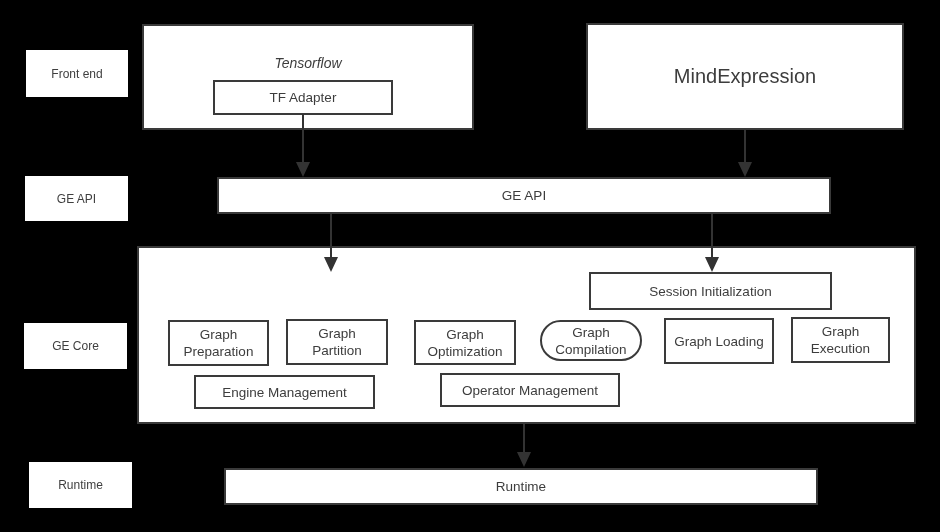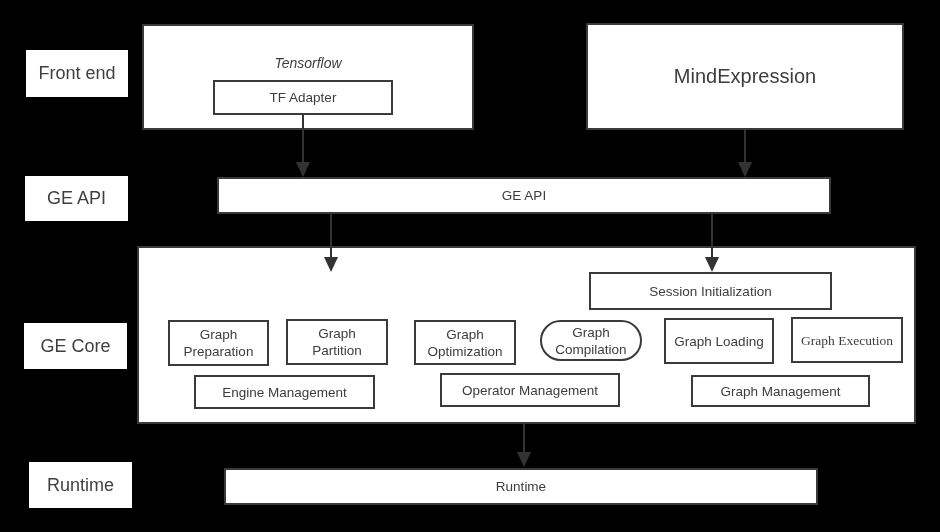--- a/index.html
+++ b/index.html
@@ -31,21 +31,21 @@
     color: #3d3d3d;
   }
 
   
   .rowlabel {
     background: #ffffff;
     border: none;
     display: flex;
     align-items: center;
     justify-content: center;
-    font-size: 18px;
+    font-size: 12px;
     color: #3f3f3f;
   }
 
   
   .container-box {
     background: #ffffff;
     border: 2px solid #3a3a3a;
   }
 
   .container-title {
@@ -104,25 +104,24 @@
 
   <div class="abs container-box" style="left:137px; top:246px; width:779px; height:178px;"></div>
 
   <div class="abs box" style="left:589px; top:272px; width:243px; height:38px;">Session Initialization</div>
 
   <div class="abs box" style="left:168px; top:320px; width:101px; height:46px; padding:0 6px;">Graph Preparation</div>
   <div class="abs box" style="left:286px; top:319px; width:102px; height:46px; padding:0 12px;">Graph Partition</div>
   <div class="abs box" style="left:414px; top:320px; width:102px; height:45px; padding:0 6px;">Graph Optimization</div>
   <div class="abs box" style="left:540px; top:320px; width:102px; height:41px; padding:0 6px;border-radius:22px;">Graph Compilation</div>
   <div class="abs box" style="left:664px; top:318px; width:110px; height:46px; padding:0 6px;">Graph Loading</div>
-  <div class="abs box" style="left:791px; top:317px; width:112px; height:46px; padding:16px 6px;font-family:Liberation Serif, serif;">Graph Execution</div>
+  <div class="abs box" style="left:791px; top:317px; width:99px; height:46px; padding:16px 6px;">Graph Execution</div>
 
   <div class="abs box" style="left:194px; top:375px; width:181px; height:34px;">Engine Management</div>
   <div class="abs box" style="left:440px; top:373px; width:180px; height:34px;">Operator Management</div>
-  <div class="abs box" style="left:691px; top:375px; width:179px; height:32px;">Graph Management</div>
 
   <div class="abs box bar" style="left:224px; top:468px; width:594px; height:37px;">Runtime</div>
 
   <div class="arrow" style="left:296px; top:114px; height:63px;">
     <div class="shaft"></div>
     <div class="head"></div>
   </div>
   <div class="arrow" style="left:738px; top:130px; height:47px;">
     <div class="shaft"></div>
     <div class="head"></div>

